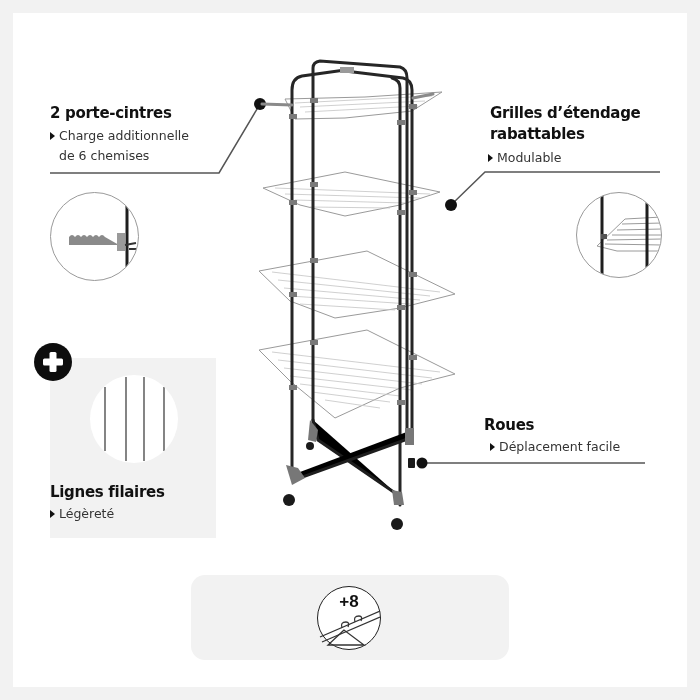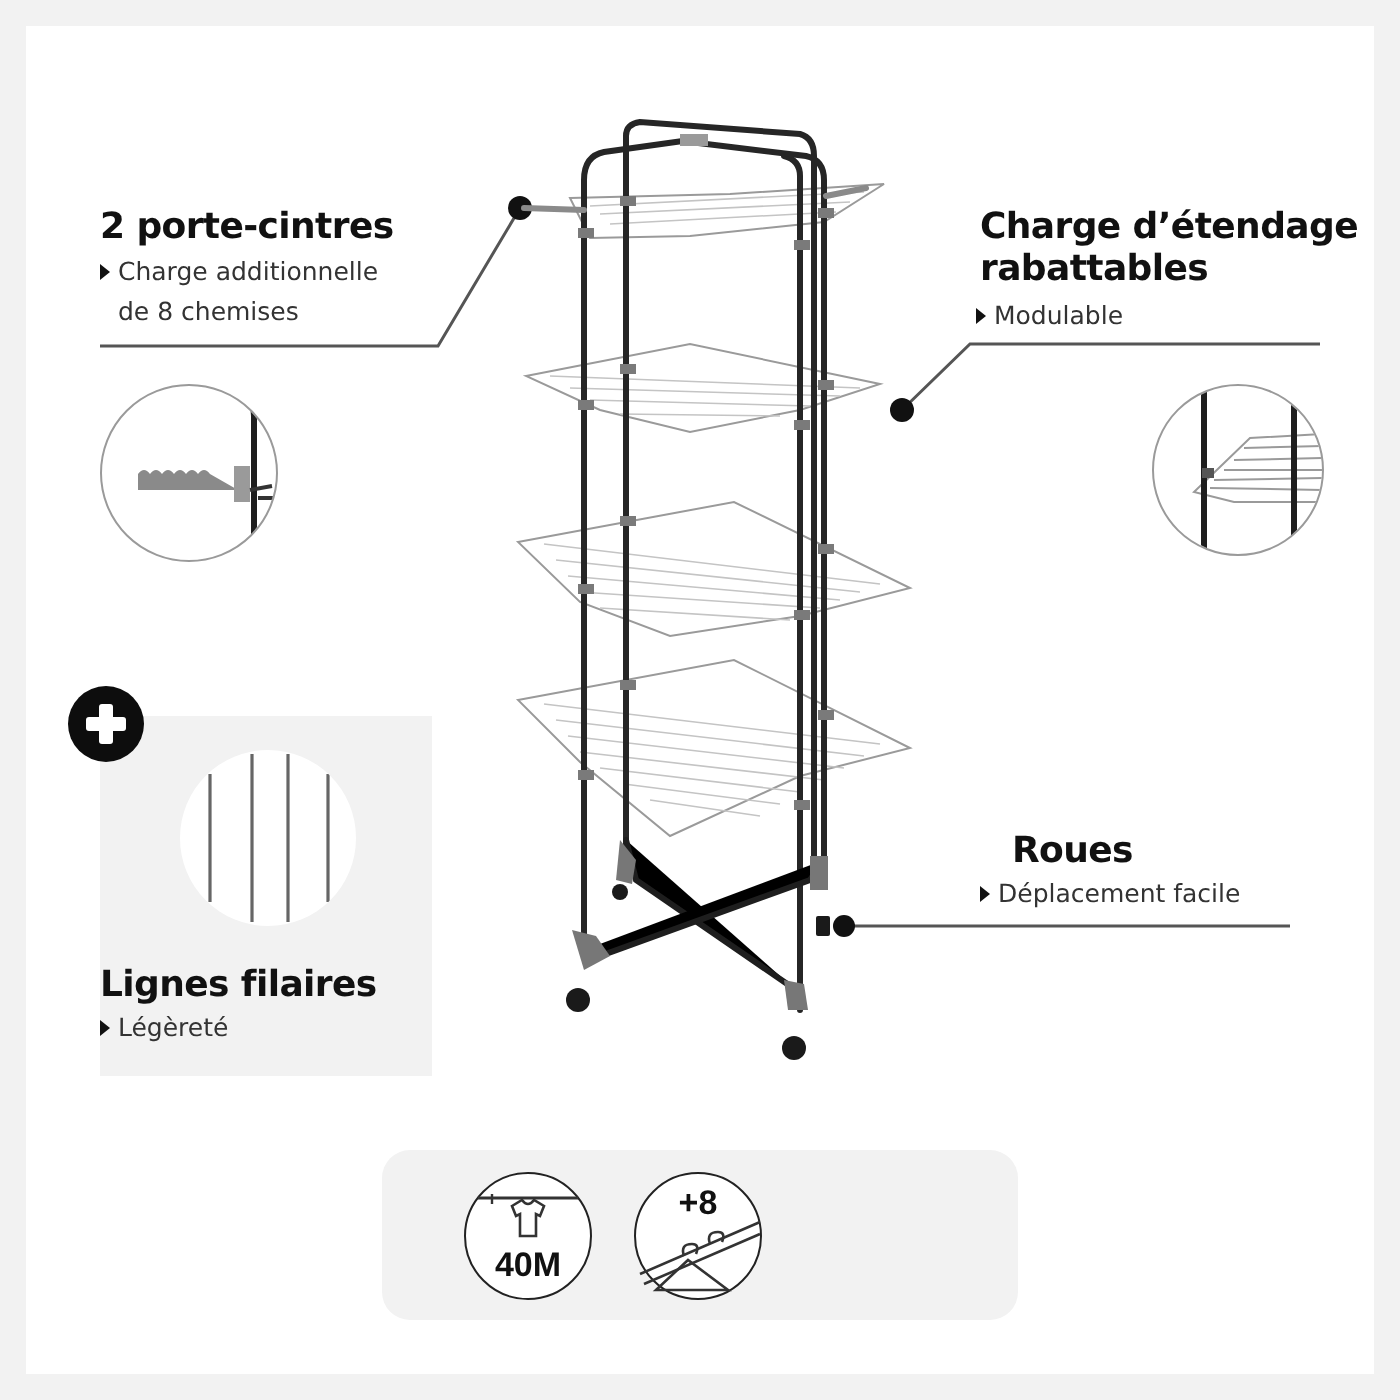--- a/index.html
+++ b/index.html
@@ -1,19 +1,19 @@
 <!DOCTYPE html>
 <html><head>
 <meta charset="utf-8">
 <style>
   html,body{margin:0;padding:0;}
   body{width:700px;height:700px;background:#f2f2f2;position:relative;overflow:hidden;font-family:"DejaVu Sans","Liberation Sans",sans-serif;color:#111;}
   .canvas{position:absolute;left:13px;top:13px;width:674px;height:674px;background:#ffffff;}
   .abs{position:absolute;}
-  .title{font-weight:bold;font-size:18px;letter-spacing:-0.3px;color:#111;line-height:19px;white-space:nowrap;}
+  .title{font-weight:bold;font-size:15px;letter-spacing:-0.3px;color:#111;line-height:19px;white-space:nowrap;}
   .sub{font-size:12.5px;color:#333;line-height:19px;white-space:nowrap;text-align:right;}
   .sub .tri{display:inline-block;width:0;height:0;border-top:4px solid transparent;border-bottom:4px solid transparent;border-left:5px solid #111;margin-right:4px;vertical-align:0px;}
   .circle{position:absolute;border-radius:50%;border:1.5px solid #9a9a9a;background:#fff;overflow:hidden;}
   svg{display:block;}
   .lightbox{position:absolute;left:50px;top:358px;width:166px;height:180px;background:#f2f2f2;}
   .plus{position:absolute;left:34px;top:343px;width:38px;height:38px;border-radius:50%;background:#0d0d0d;}
   .iconbar{position:absolute;left:191px;top:575px;width:318px;height:85px;background:#f2f2f2;border-radius:14px;}
   .badge{position:absolute;width:62px;height:62px;border-radius:50%;}
   .badge-outline{border:1.6px solid #222;background:#fff;}
   .badge-metal{background:radial-gradient(circle at 50% 45%,#555 0%,#262626 45%,#0b0b0b 100%);}
@@ -110,27 +110,27 @@
   <g fill="#1a1a1a">
     <circle cx="289" cy="500" r="6"></circle>
     <circle cx="397" cy="524" r="6"></circle>
     <circle cx="310" cy="446" r="4"></circle>
     <rect x="408" y="458" width="7" height="10" rx="1"></rect>
   </g>
 </svg>
 
 <div class="abs title" style="left:50px;top:104px">2 porte-cintres</div>
 <div class="abs sub" style="left:50px;top:126px"><span class="tri"></span><span>Charge additionnelle</span></div>
-<div class="abs sub" style="left:59px;top:146px">de 8 chemises</div>
+<div class="abs sub" style="left:59px;top:146px">de 6 chemises</div>
 
-<div class="abs title" style="left:490px;top:104px">Charge d’étendage</div>
+<div class="abs title" style="left:490px;top:104px">Grilles d’étendage</div>
 <div class="abs title" style="left:490px;top:125px">rabattables</div>
 <div class="abs sub" style="left:488px;top:148px"><span class="tri"></span><span>Modulable</span></div>
 
-<div class="abs title" style="left:506px;top:416px">Roues</div>
+<div class="abs title" style="left:484px;top:416px">Roues</div>
 <div class="abs sub" style="left:490px;top:437px"><span class="tri"></span><span>Déplacement facile</span></div>
 
 <div class="circle" style="left:50px;top:192px;width:87px;height:87px">
   <svg width="87" height="87">
     <path d="M18,44 q3,-4 6,0 q3,-4 6,0 q3,-4 6,0 q3,-4 6,0 q3,-4 6,0 q3,-4 6,0 L68,52 L18,52 Z" fill="#8a8a8a"></path>
     <path d="M70,0 Q76,6 76,15 L76,87" stroke="#1e1e1e" stroke-width="3" fill="none"></path>
     <rect x="66" y="40" width="8" height="18" fill="#9a9a9a"></rect>
     <path d="M74,52 L85,50 M78,56 L86,56" stroke="#333" stroke-width="2"></path>
   </svg>
 </div>
@@ -166,28 +166,20 @@
   <svg width="38" height="38">
     <rect x="15.5" y="9" width="7" height="20" rx="1.5" fill="#fff"></rect>
     <rect x="9" y="15.5" width="20" height="7" rx="1.5" fill="#fff"></rect>
   </svg>
 </div>
 <div class="abs title" style="left:50px;top:483px;width:166px;">Lignes filaires</div>
 <div class="abs sub" style="left:50px;top:504px;width:166px;text-align:left"><span class="tri"></span><span>Légèreté</span></div>
 
 <div class="iconbar">
 
-  <div class="badge badge-outline" style="left:41px;top:11px">
-    <svg class="abs" style="left:0;top:0" width="62" height="62">
-      <line x1="6" y1="12" x2="56" y2="12" stroke="#333" stroke-width="1.4"></line>
-      <line x1="13" y1="10" x2="13" y2="15" stroke="#333" stroke-width="1.2"></line>
-      <path d="M23,16 L28,13 Q31,17 34,13 L39,16 L37,21 L35,20 L35,31 L27,31 L27,20 L25,21 Z" fill="#fff" stroke="#333" stroke-width="1.3"></path>
-    </svg>
-    <div class="badge-text" style="top:36px;font-size:17px;color:#111">40M</div>
-  </div>
 
   <div class="badge badge-outline" style="left:126px;top:11px">
     <svg class="abs" style="left:0;top:0" width="62" height="62">
       <g stroke="#333" stroke-width="1.3" fill="none">
         <line x1="2" y1="50" x2="62" y2="24"></line>
         <line x1="4" y1="55" x2="62" y2="30"></line>
         <path d="M24,41 q-2,-6 4,-6 q4,0 2,5"></path>
         <path d="M37,35 q-2,-6 4,-6 q4,0 2,5"></path>
         <path d="M26,43 L10,58 L46,58 Z"></path>
       </g>

